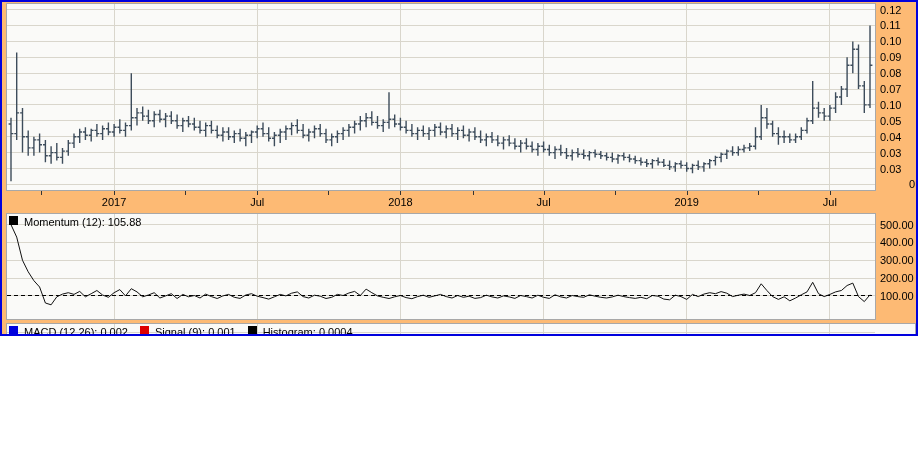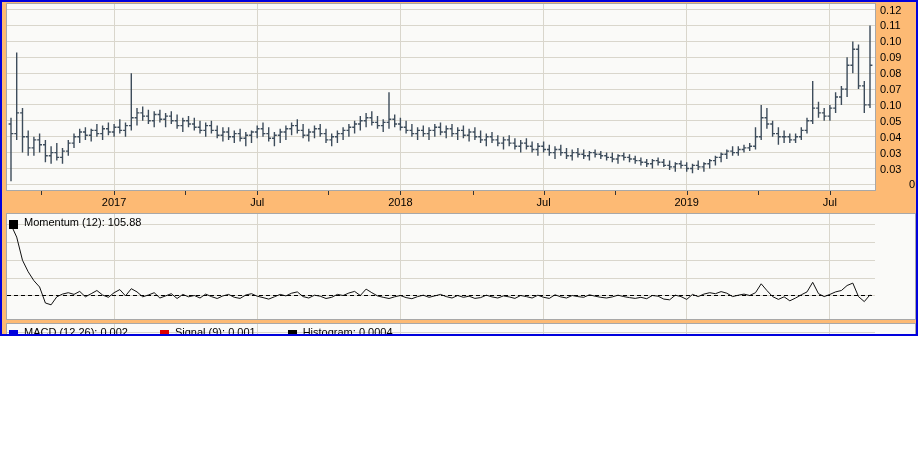--- a/index.html
+++ b/index.html
@@ -20,21 +20,21 @@
   .plot{flex:1 1 auto;border:1px solid var(--panel-border);background:var(--panel-bg);
         position:relative;overflow:hidden;}
   .plot svg{display:block;position:absolute;top:0;left:0;}
   .axis{flex:0 0 40px;width:40px;position:relative;}
   .ylab{position:absolute;left:4px;font-size:11px;line-height:12px;white-space:nowrap;}
   .xaxis{height:22px;margin-left:4px;position:relative;}
   .xtick{position:absolute;top:0;width:1px;height:4px;background:#333;}
   .xlab{position:absolute;top:5px;width:44px;text-align:center;font-size:11px;}
   .legend{position:absolute;top:2px;left:2px;display:flex;align-items:center;
           font-size:11px;line-height:13px;z-index:2;white-space:nowrap;}
-  .legend .item{display:flex;align-items:flex-end;margin-right:32px;}
+  .legend .item{display:flex;align-items:flex-start;margin-right:12px;}
   .sq{width:9px;height:9px;display:inline-block;margin-right:6px;}
   .sw-mom,.sw-hist{background:var(--histogram);}
   .sw-macd{background:var(--macd-line);}
   .sw-sig{background:var(--signal-line);}
   .footer{height:20px;margin-top:1px;display:flex;justify-content:space-between;
           align-items:center;padding:0 10px 0 6px;font-size:11px;}
   .brand .bm{color:var(--brand-blue);}
 </style>
 </head>
 <body>
@@ -91,20 +91,27 @@
         <span class="item">
           <span class="sq sw-mom"></span>
           <span>Momentum (12): 105.88</span>
         </span>
       </div>
     <svg width="868" height="105">
           <path d="M107.1 0V105M250.2 0V105M393.4 0V105M536.6 0V105M679.7 0V105M822.9 0V105M0 81.9H868M0 64.1H868M0 46.3H868M0 28.5H868M0 10.7H868" stroke="#d9d6cc" fill="none" shape-rendering="crispEdges"></path>
           <path d="M0 81.9H868" stroke="#000" stroke-dasharray="4 3" fill="none" shape-rendering="crispEdges"></path>
           <polyline points="4.0,10.7 9.7,23.1 15.5,46.3 21.2,57.8 26.9,66.7 32.6,73.0 38.4,89.0 44.1,90.8 49.8,82.8 55.5,80.1 61.3,78.7 67.0,80.4 72.7,77.4 78.4,82.8 84.2,79.7 89.9,76.5 95.6,81.0 101.4,83.3 107.1,78.7 112.8,75.6 118.5,81.9 124.3,74.7 130.0,77.9 135.7,82.8 141.4,81.0 147.2,78.7 152.9,84.0 158.6,81.9 164.3,79.7 170.1,84.5 175.8,80.4 181.5,82.8 187.3,81.5 193.0,84.0 198.7,80.1 204.4,82.6 210.2,84.5 215.9,81.9 221.6,80.4 227.3,83.3 233.1,84.4 238.8,81.0 244.5,79.7 250.2,82.2 256.0,83.6 261.7,85.1 267.4,82.8 273.2,80.4 278.9,81.9 284.6,79.2 290.3,77.9 296.1,82.6 301.8,84.0 307.5,81.2 313.2,82.2 319.0,84.5 324.7,83.3 330.4,80.4 336.1,81.5 341.9,79.0 347.6,77.4 353.3,81.5 359.1,75.1 364.8,78.7 370.5,81.9 376.2,83.3 382.0,84.5 387.7,82.8 393.4,81.5 399.1,83.6 404.9,84.7 410.6,82.6 416.3,81.2 422.0,83.3 427.8,81.9 433.5,80.4 439.2,82.6 445.0,84.0 450.7,81.5 456.4,83.3 462.1,82.2 467.9,84.4 473.6,83.6 479.3,81.2 485.0,82.9 490.8,84.0 496.5,81.9 502.2,82.9 507.9,84.4 513.7,81.5 519.4,82.6 525.1,84.0 530.9,81.2 536.6,83.3 542.3,84.4 548.0,80.8 553.8,82.9 559.5,84.0 565.2,81.5 570.9,82.6 576.7,83.3 582.4,80.8 588.1,82.2 593.8,83.3 599.6,84.0 605.3,82.9 611.0,81.2 616.8,82.6 622.5,83.6 628.2,84.4 633.9,83.3 639.7,84.7 645.4,81.5 651.1,82.2 656.8,85.1 662.6,85.8 668.3,81.2 674.0,82.6 679.7,85.4 685.5,80.4 691.2,82.6 696.9,80.1 702.7,78.7 708.4,79.7 714.1,77.6 719.8,79.2 725.6,82.6 731.3,81.2 737.0,80.1 742.7,81.5 748.5,78.7 754.2,69.8 759.9,76.5 765.6,82.6 771.4,85.4 777.1,82.8 782.8,86.8 788.6,84.0 794.3,80.8 800.0,77.9 805.7,68.3 811.5,79.7 817.2,82.6 822.9,80.4 828.6,77.9 834.4,76.5 840.1,71.5 845.8,69.1 851.5,82.6 857.3,87.6 863.0,80.8" stroke="#111111" fill="none" stroke-width="1"></polyline>
         </svg>
+      </div>
+    <div class="axis" id="axis-mom">
+        <div class="ylab" style="top: 6px;">500.00</div>
+        <div class="ylab" style="top: 23px;">400.00</div>
+        <div class="ylab" style="top: 41px;">300.00</div>
+        <div class="ylab" style="top: 59px;">200.00</div>
+        <div class="ylab" style="top: 77px;">100.00</div>
       </div>
   </div>
 
   <div class="panel p3">
     <div class="plot" id="plot-macd">
       <div class="legend">
         <span class="item">
           <span class="sq sw-macd"></span>
           <span>MACD (12,26): 0.002</span>
         </span>

